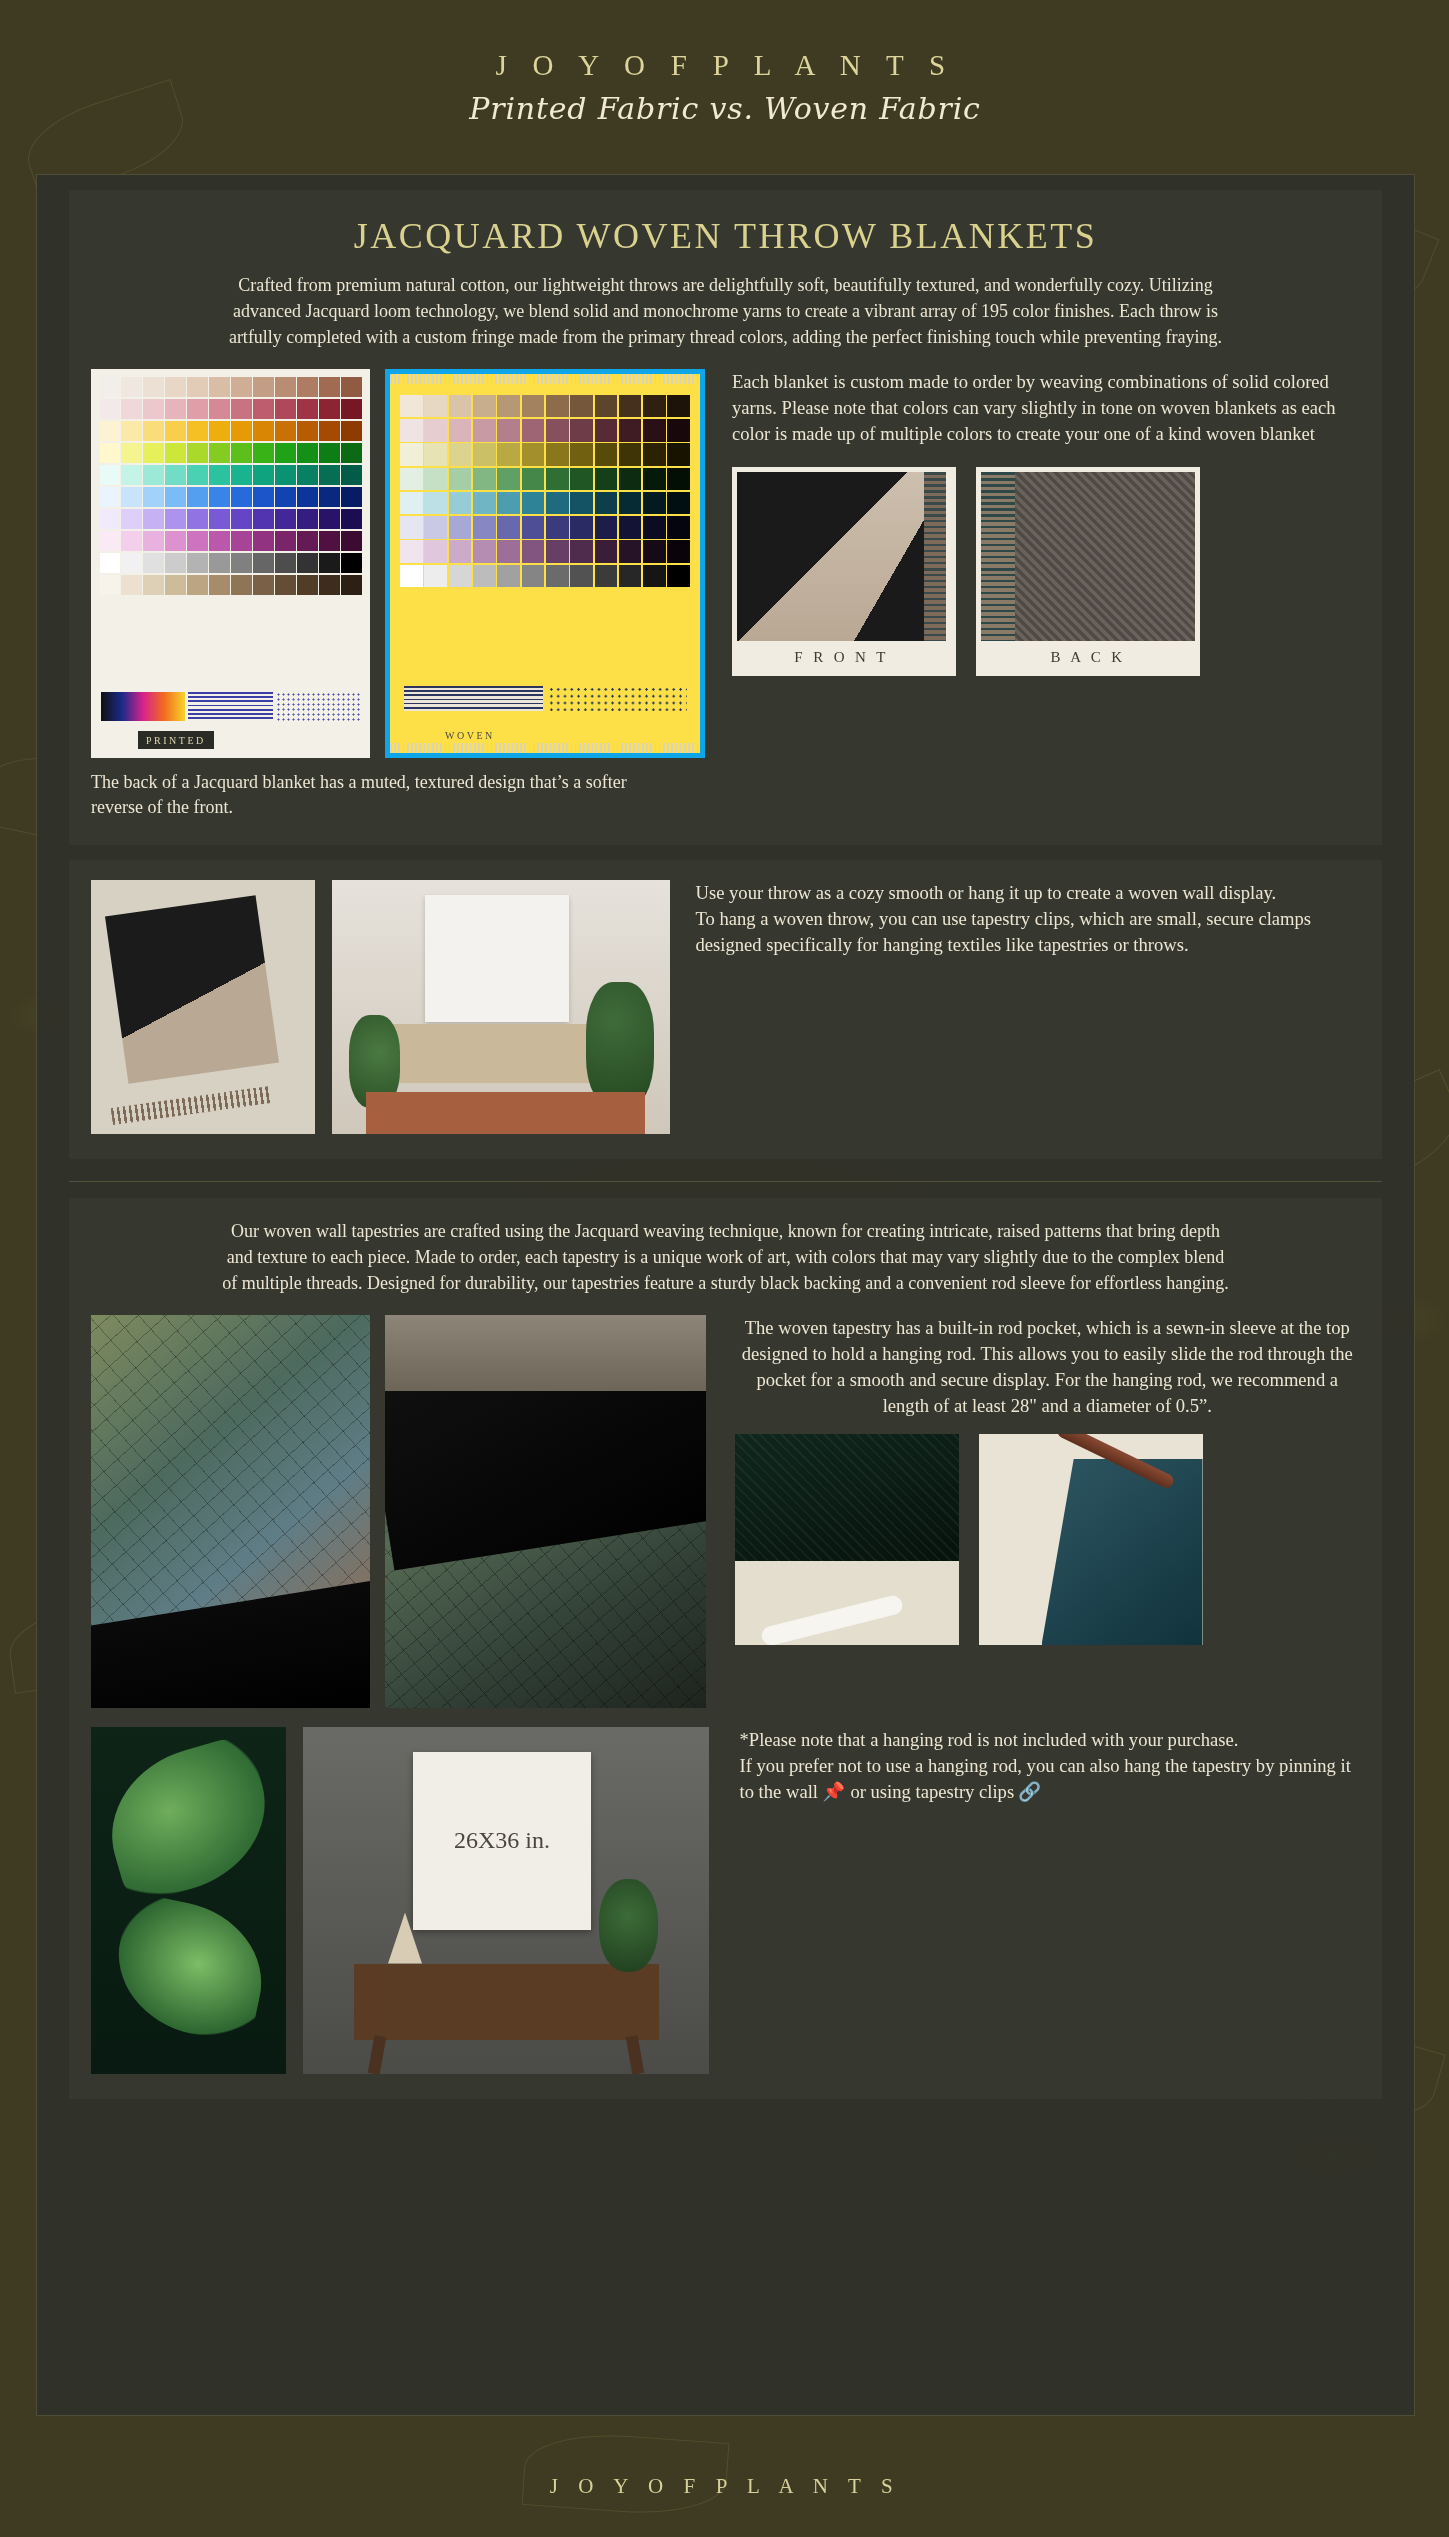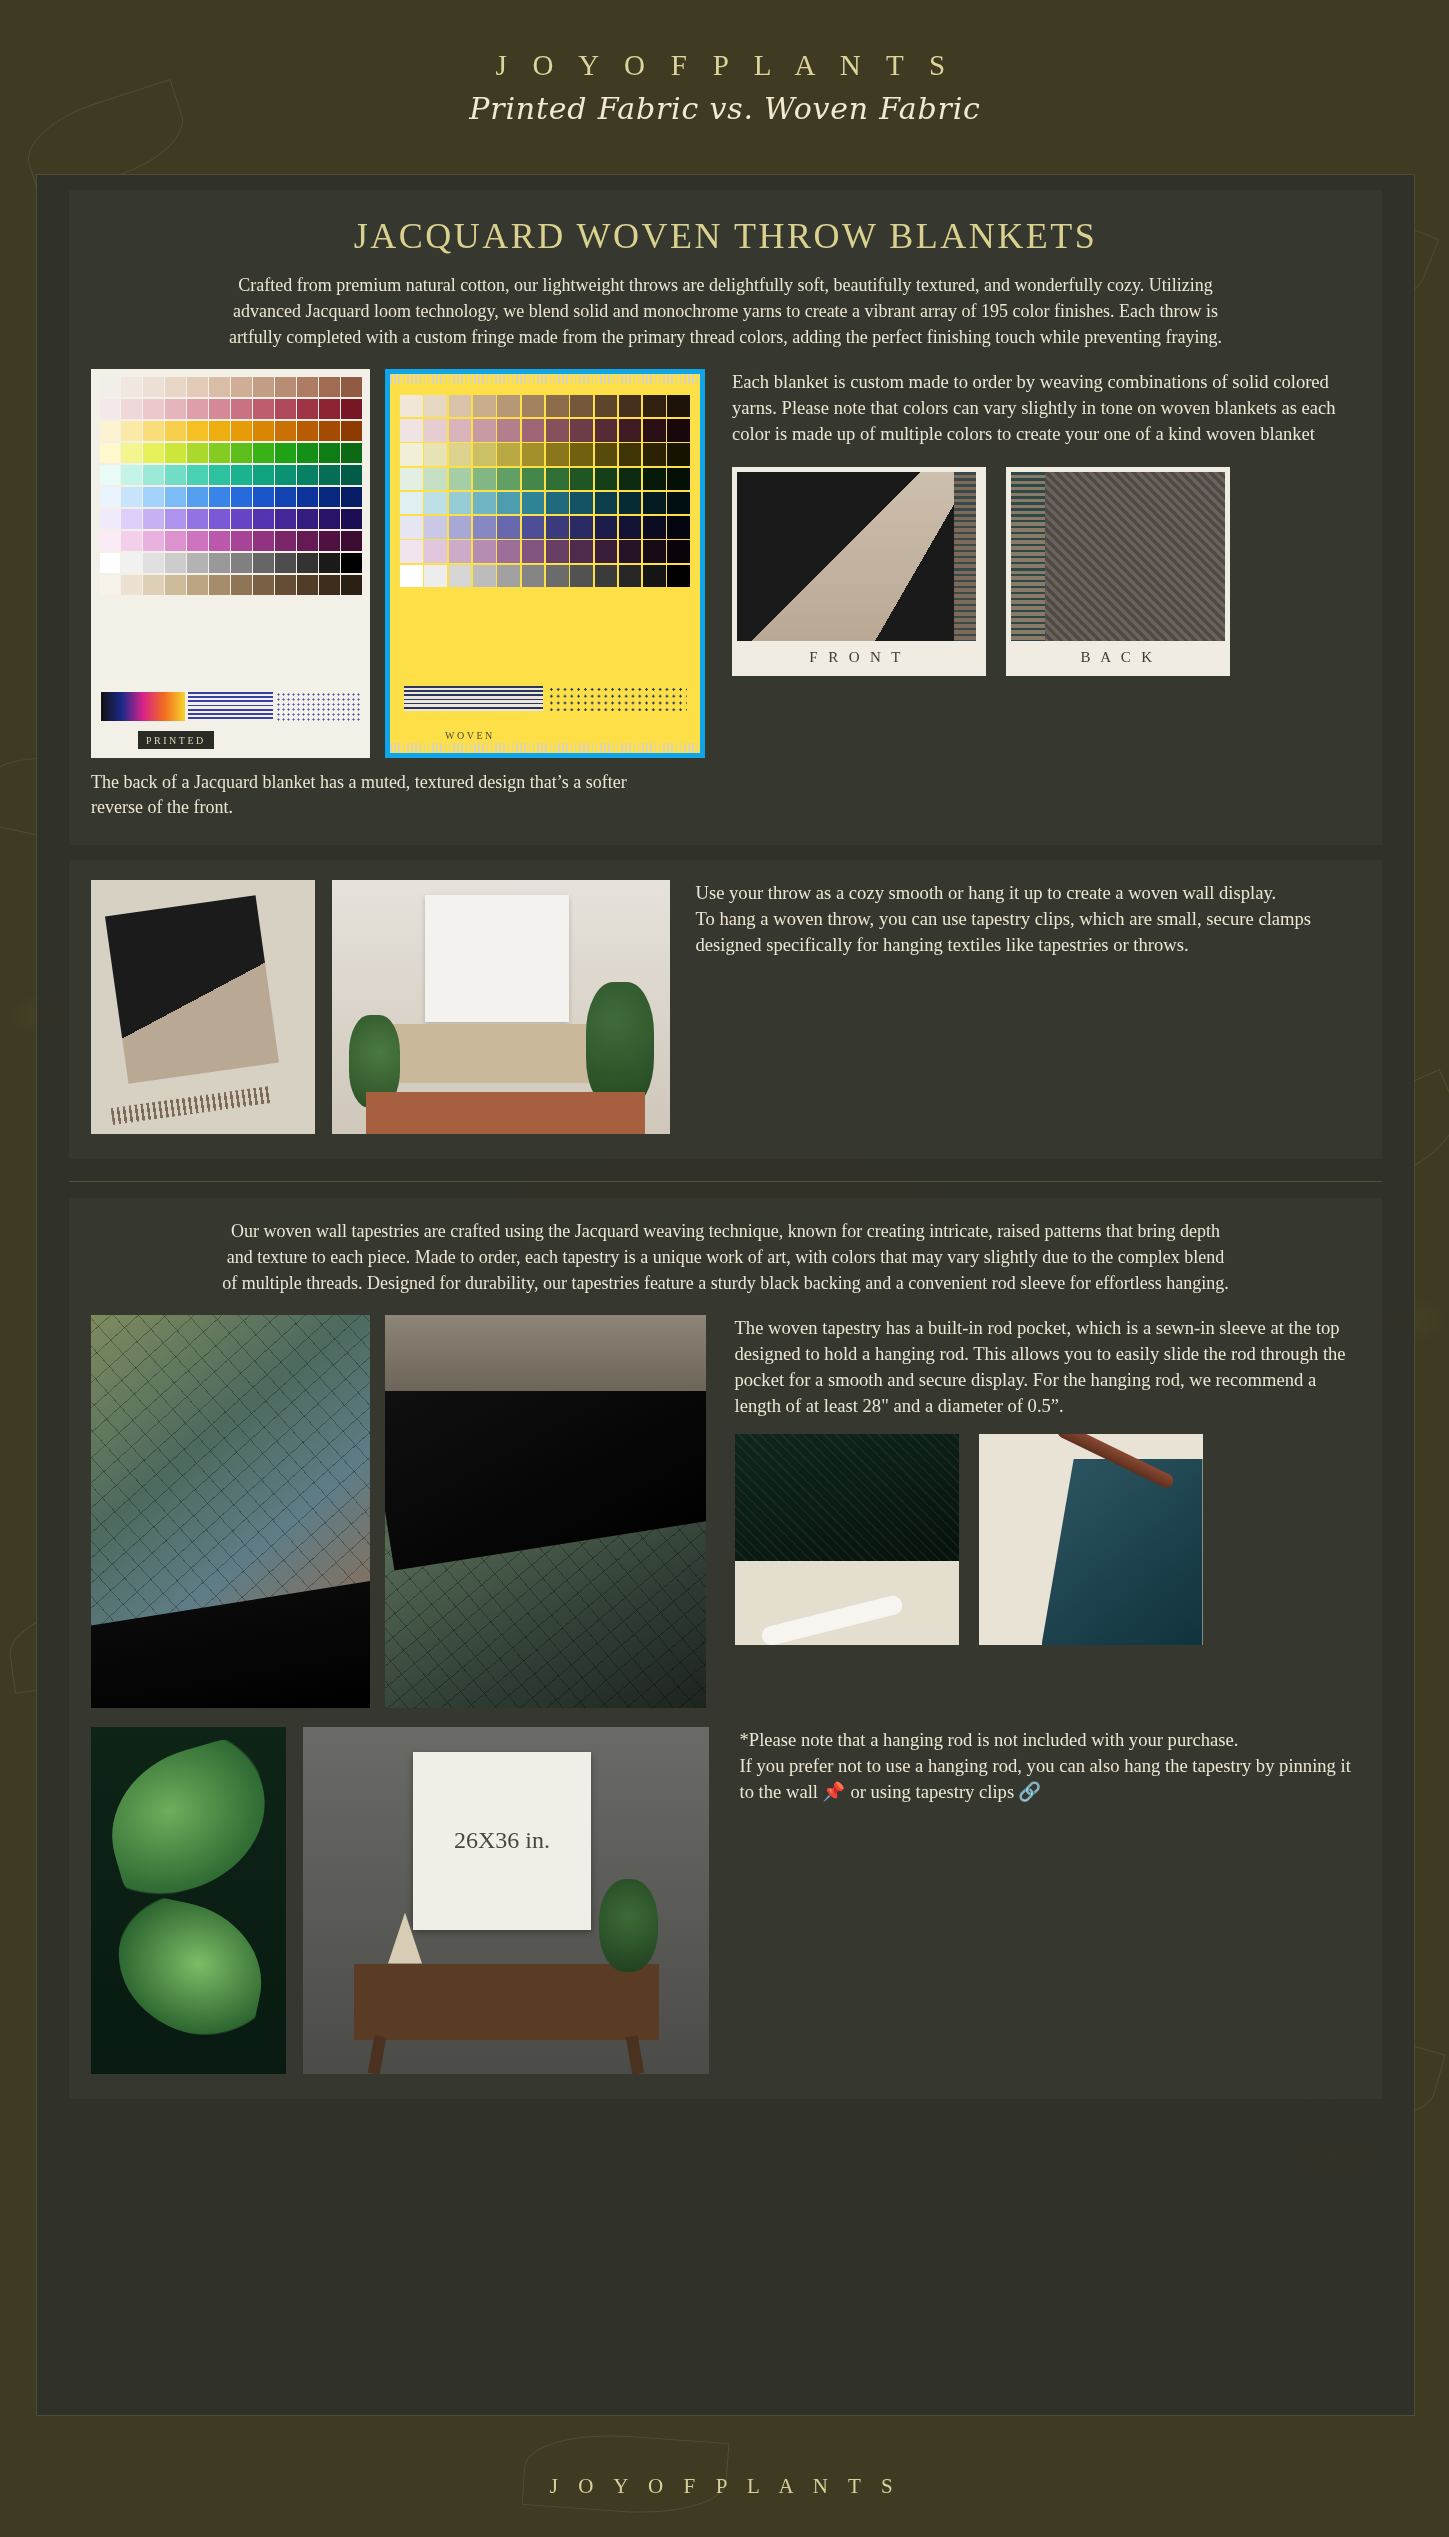--- a/index.html
+++ b/index.html
@@ -452,21 +452,21 @@
             <div style="flex:1;height:25px;background:repeating-linear-gradient(180deg,#2b3560 0 1.7px,#ece7d9 1.7px 4.2px);"></div>
             <div style="flex:1;height:25px;background:radial-gradient(circle,#2b3560 1px,transparent 1.4px) 0 0/6.8px 6.8px;"></div>
           </div>
           <div class="sheet-label light">WOVEN</div>
         </div>
 
         <div style="flex:1;display:flex;flex-direction:column;">
           <div class="side-copy" style="padding-left:12px;">Each blanket is custom made to order by weaving combinations of solid colored yarns. Please note that colors can vary slightly in tone on woven blankets as each color is made up of multiple colors to create your one of a kind woven blanket</div>
 
           <div style="display:flex;gap:20px;margin-top:20px;padding-left:12px;">
-            <div style="width:254px;background:#f0ece1;padding:5px 10px 0 5px;font-family:Liberation Serif, serif;">
+            <div style="width:224px;background:#f0ece1;padding:5px 10px 0 5px;font-family:Liberation Serif, serif;">
               <div class="photo" style="height:169px;background:
                    linear-gradient(135deg,#1a1a1a 0 45%,transparent 45%),
                    linear-gradient(300deg,#1a1a1a 0 30%,transparent 30%),
                    linear-gradient(#cdbfae,#b9a894);">
                 <div style="position:absolute;right:0;top:0;bottom:0;width:22px;background:repeating-linear-gradient(180deg,#3a4a4a 0 2.5px,#7d6a58 2.5px 6px);"></div>
               </div>
               <div class="photo-cap">F R O N T</div>
             </div>
             <div style="width:224px;background:#f0ece1;padding:5px 5px 0 5px;">
               <div class="photo" style="height:169px;background:
@@ -518,21 +518,21 @@
         </div>
 
         <div class="photo" style="width:321px;height:393px;background:
              repeating-linear-gradient(50deg,rgba(0,0,0,.3) 0 0.8px,transparent 0.8px 17px),
              repeating-linear-gradient(-40deg,rgba(0,0,0,.3) 0 0.8px,transparent 0.8px 17px),
              linear-gradient(150deg,#3c4b3c,#566b55 40%,#2f3d34 75%,#1d241d);">
           <div style="position:absolute;left:-8.5px;top:34px;width:355px;height:195px;background:linear-gradient(160deg,#111,#000);transform:rotate(-9deg);"></div>
           <div style="position:absolute;left:0;right:0;top:0;height:76px;background:linear-gradient(#8d8578,#6d6558);"></div>
         </div>
 
-        <div style="flex:1;padding-left:13.5px;display:flex;flex-direction:column;">
+        <div style="flex:1;padding-left:13.5px;display:flex;flex-direction:column;text-align:center;">
           <div class="side-copy">The woven tapestry has a built-in rod pocket, which is a sewn-in sleeve at the top designed to hold a hanging rod. This allows you to easily slide the rod through the pocket for a smooth and secure display. For the hanging rod, we recommend a length of at least 28" and a diameter of 0.5”.</div>
           <div style="display:flex;gap:20px;margin-top:15px;">
             <div class="photo" style="width:224px;height:211px;background:#e4decf;">
               <div style="position:absolute;inset:0 0 40% 0;background:
                    repeating-linear-gradient(45deg,rgba(255,255,255,.05) 0 1.7px,transparent 1.7px 7.6px),
                    linear-gradient(160deg,#10271d,#06120c);"></div>
               <div style="position:absolute;left:25px;bottom:15px;width:144px;height:18.6px;background:#f7f5f0;border-radius:9.3px;transform:rotate(-14deg);"></div>
             </div>
             <div class="photo" style="width:224px;height:211px;background:#e9e3d6;">
               <div style="position:absolute;right:0;top:25px;width:161px;height:186px;background:linear-gradient(140deg,#2e5763,#10323c);clip-path:polygon(20% 0,100% 0,100% 100%,0 100%);"></div>

